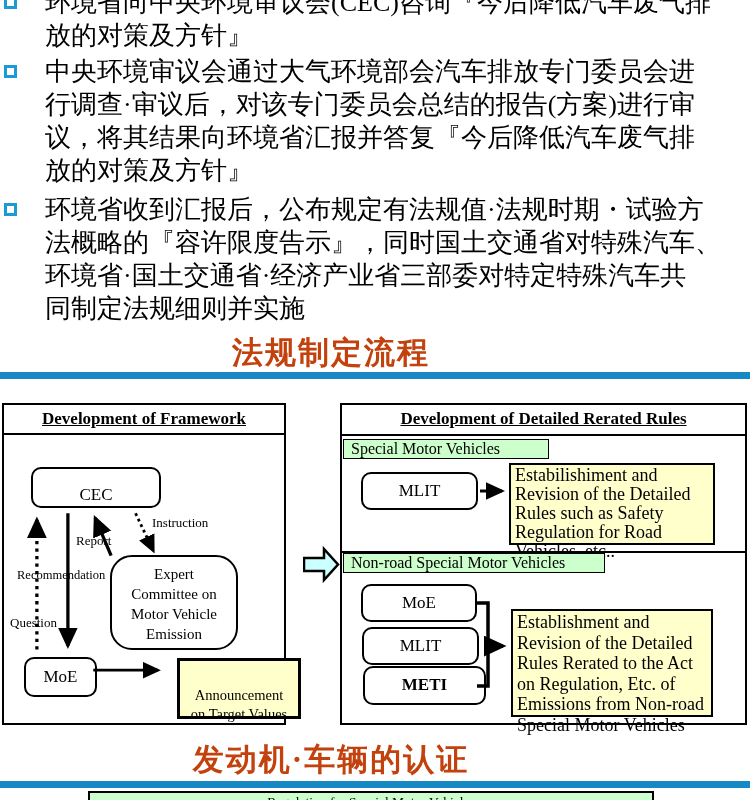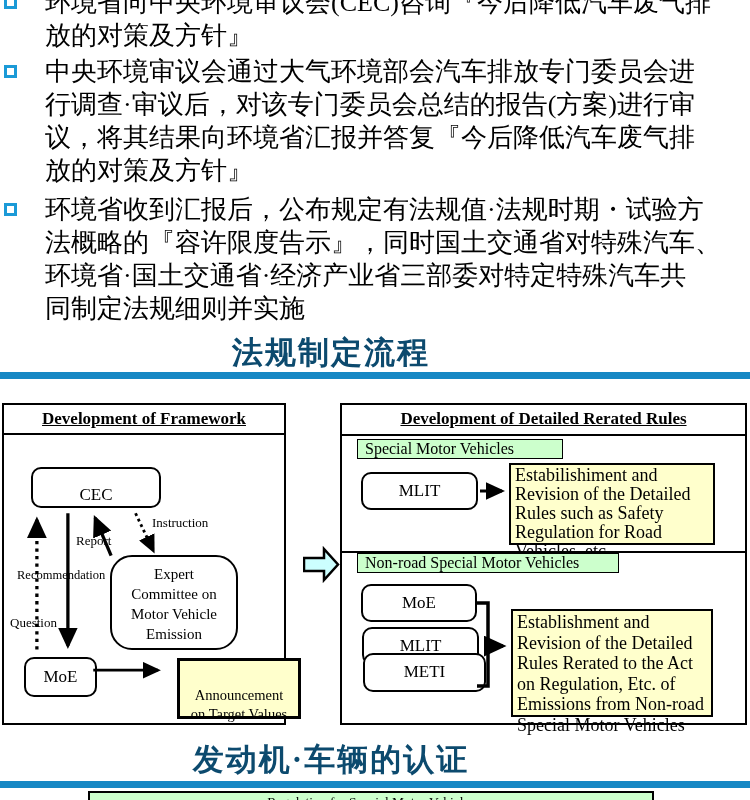--- a/index.html
+++ b/index.html
@@ -16,21 +16,21 @@
     border: 3px solid #1B9AD7; background: #fff;
   }
   .bullet-text {
     margin-left: 28px; width: 672px;
     font-size: 26px; line-height: 33px; white-space: pre; letter-spacing: 0px;
   }
 
   
   .section-title {
     position: absolute; left: 0; width: 662px; text-align: center;
-    font-size: 31px; font-weight: bold; color: #0c4a6e; letter-spacing: 2px;
+    font-size: 31px; font-weight: bold; color: #c2410c; letter-spacing: 2px;
   }
   .title-process { top: 332px; }
   .title-cert { top: 739px; }
   .rule { position: absolute; left: 0; width: 750px; background: #1688C4; }
   .rule-top { top: 372px; height: 7px; }
   .rule-bottom { top: 781px; height: 7px; }
 
   
   .panel { position: absolute; top: 403px; height: 322px; border: 2px solid #000; background: #fff; }
   .panel-left { left: 2px; width: 284px; }
@@ -56,30 +56,30 @@
   }
   .note-announce { left: 173px; top: 253px; width: 124px; height: 61px; border-width: 3px;
                    text-align: center; font-size: 14.5px; padding-top: 25px; white-space: pre-line; }
 
   .arrow-layer { position: absolute; left: 0; top: 0; width: 100%; height: 100%; pointer-events: none; }
   .flow-label { position: absolute; font-size: 13px; background: transparent; }
 
   
   .green-label {
     position: absolute; background: #CCFFCC; border: 1.5px solid #000;
-    font-size: 16px; height: 20px; line-height: 17px; padding-left: 7px; margin-left: 14px;
+    font-size: 16px; height: 20px; line-height: 17px; padding-left: 7px;
   }
   .gl-special { left: 1px; top: 34px; width: 206px; }
   .gl-nonroad { left: 1px; top: 148px; width: 262px; }
   .section-divider { position: absolute; left: 0; top: 146px; width: 100%; height: 2px; background: #000; }
 
   .node-mlit1 { left: 19px; top: 67px;  width: 117px; height: 38px; padding-top: 7px; }
   .node-moe2  { left: 19px; top: 179px; width: 116px; height: 38px; padding-top: 7px; }
   .node-mlit2 { left: 20px; top: 222px; width: 117px; height: 38px; padding-top: 7px; }
-  .node-meti  { left: 21px; top: 248px; width: 123px; height: 39px; padding-top: 7px; }
+  .node-meti  { left: 21px; top: 261px; width: 123px; height: 39px; padding-top: 7px; font-weight: bold; }
 
   .note-special { left: 167px; top: 58px;  width: 206px; height: 82px; }
   .note-nonroad { left: 169px; top: 204px; width: 202px; height: 108px; line-height: 20.5px; }
 
   
   .block-arrow { position: absolute; left: 303px; top: 546px; width: 38px; height: 37px; }
 
   
   .bottom-table-header {
     position: absolute; left: 88px; top: 791px; width: 566px; height: 28px;

